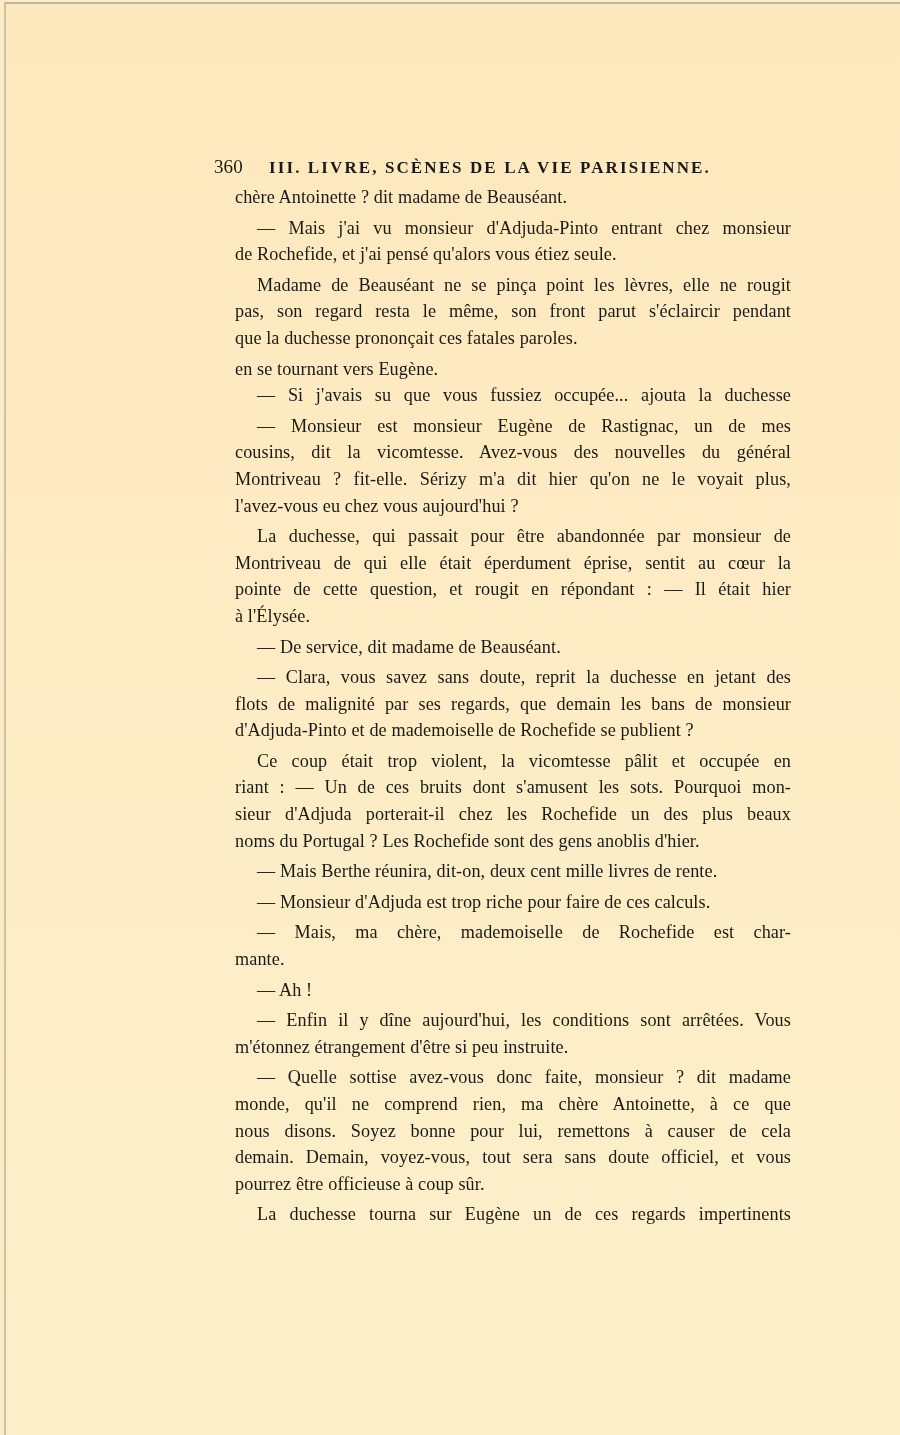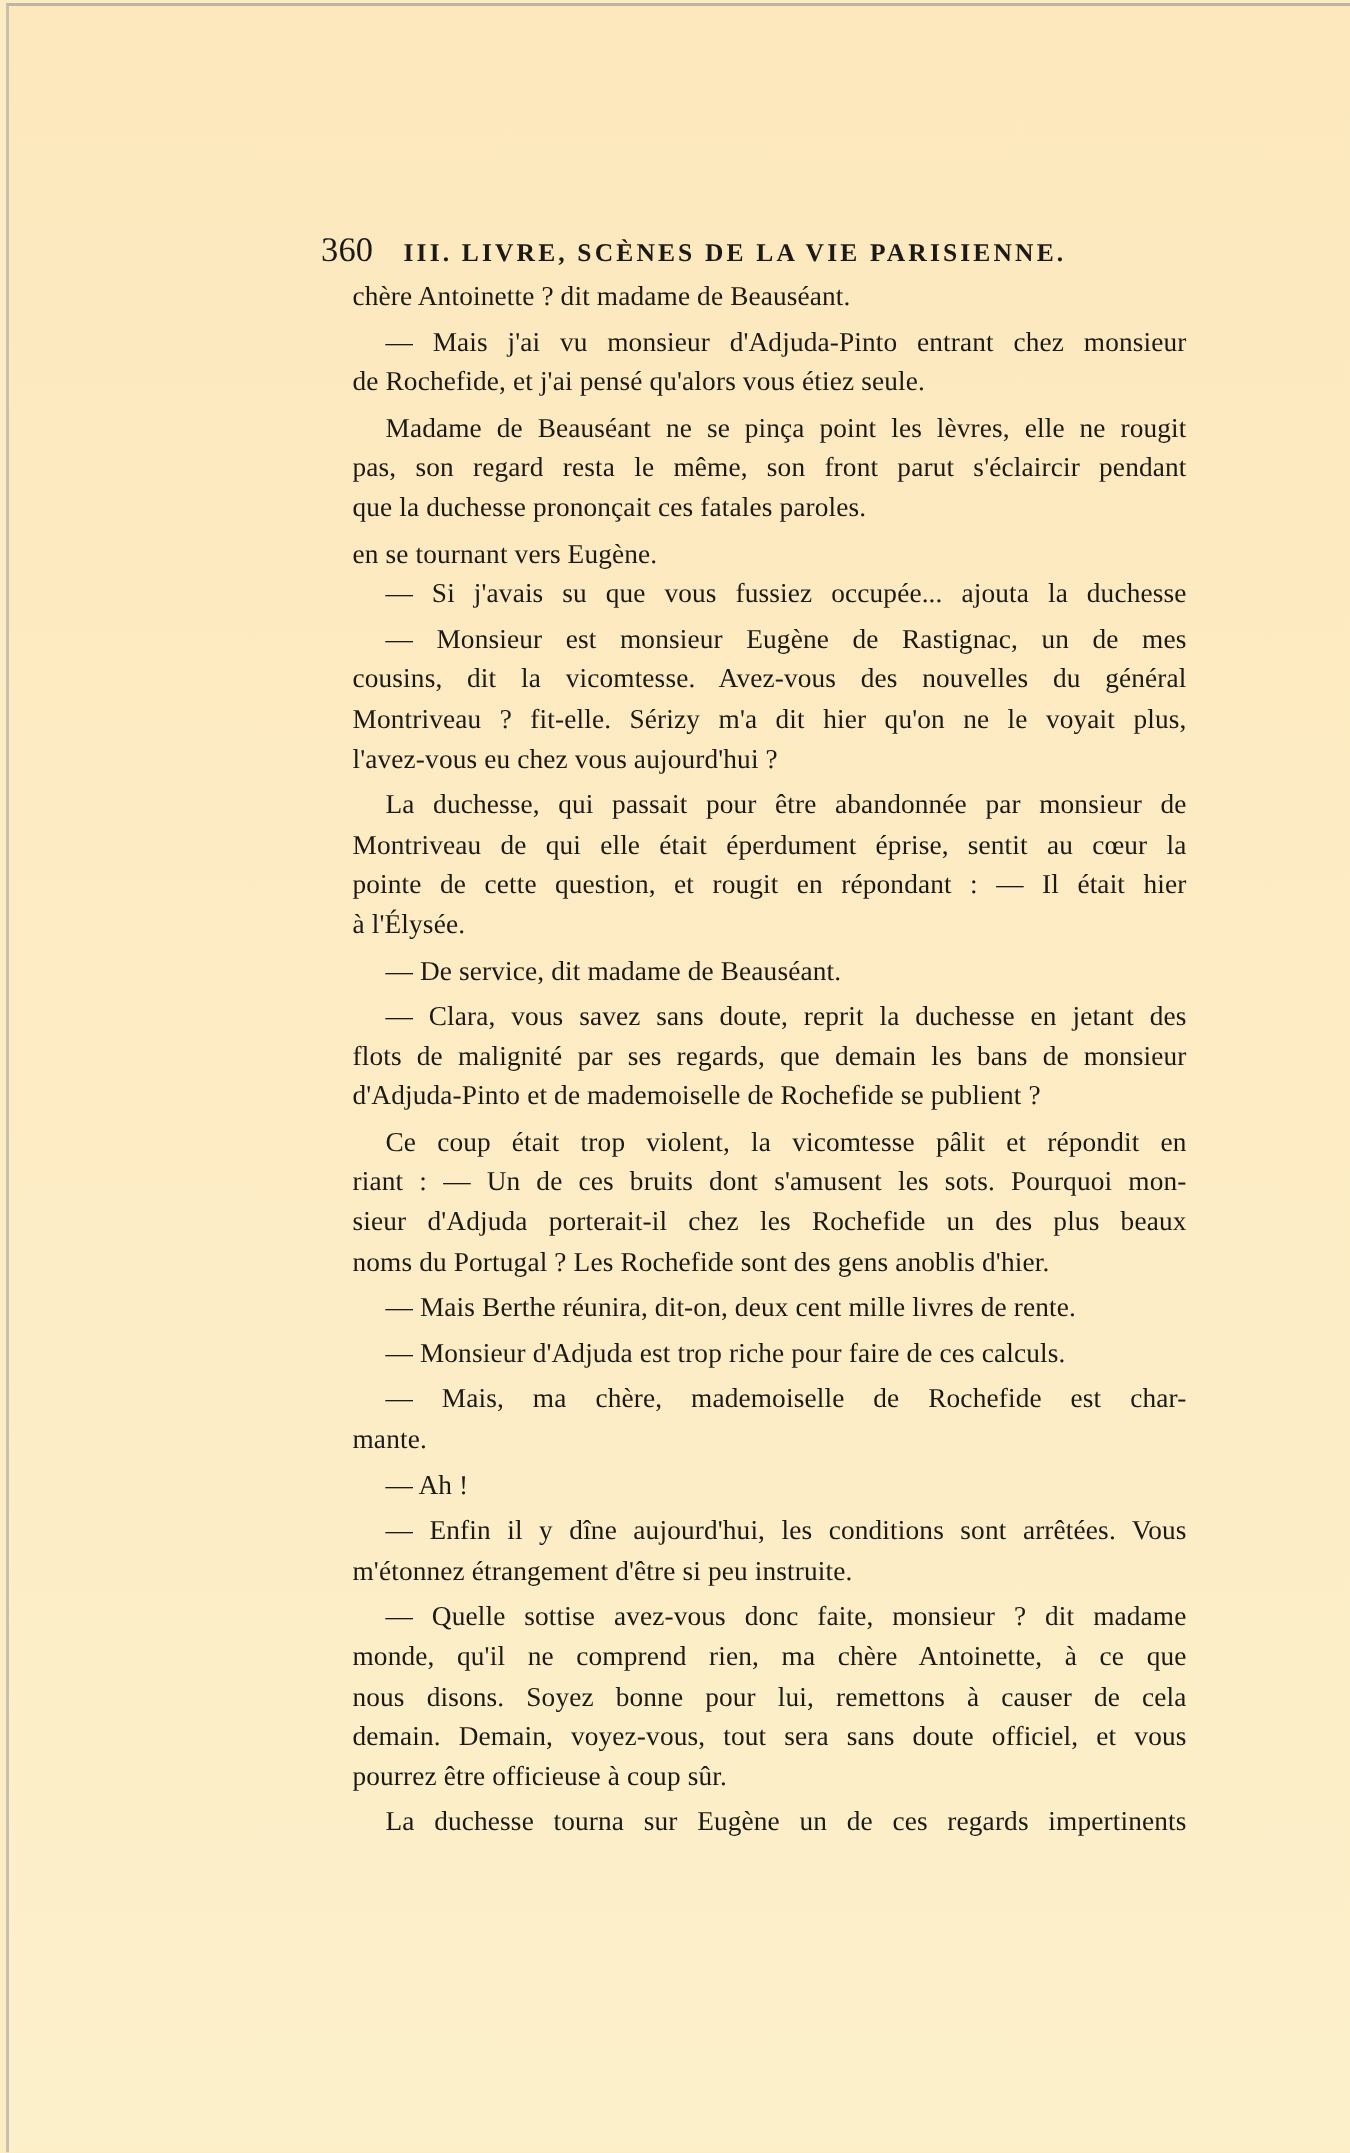--- a/index.html
+++ b/index.html
@@ -20,21 +20,21 @@
     font-family: "Liberation Serif", serif;
     color: #1c1a16;
     font-size: 18.2px;
     line-height: 26.6px;
     letter-spacing: 0.1px;
   }
   .header {
     display: flex; align-items: baseline; margin-left: -21px; height: 30px;
     font-family: "Liberation Serif", serif;
   }
-  .page-number { font-size: 23px; font-weight: normal; width: 55px; }
+  .page-number { font-size: 19px; font-weight: normal; width: 55px; }
   .running-head {
     font-size: 17px; font-weight: bold; letter-spacing: 2.1px; text-transform: uppercase;
   }
   .para { margin: 0 0 4px 0; text-align: justify; text-indent: 0; }
   .para .line { display: block; text-align: justify; text-align-last: justify; white-space: nowrap; }
   .para .line.last { text-align-last: left; }
 </style>
 </head>
 <body>
 
@@ -75,21 +75,21 @@
         </div>
         <div class="para">
           <span class="line last" style="padding-left: 22px;">— De service, dit madame de Beauséant.</span>
         </div>
         <div class="para">
           <span class="line" style="padding-left: 22px;">— Clara, vous savez sans doute, reprit la duchesse en jetant des</span>
           <span class="line">flots de malignité par ses regards, que demain les bans de monsieur</span>
           <span class="line last">d'Adjuda-Pinto et de mademoiselle de Rochefide se publient ?</span>
         </div>
         <div class="para">
-          <span class="line" style="padding-left: 22px;">Ce coup était trop violent, la vicomtesse pâlit et répondit en</span>
+          <span class="line" style="padding-left: 22px;">Ce coup était trop violent, la vicomtesse pâlit et occupée en</span>
           <span class="line">riant : — Un de ces bruits dont s'amusent les sots. Pourquoi mon-</span>
           <span class="line">sieur d'Adjuda porterait-il chez les Rochefide un des plus beaux</span>
           <span class="line last">noms du Portugal ? Les Rochefide sont des gens anoblis d'hier.</span>
         </div>
         <div class="para">
           <span class="line last" style="padding-left: 22px;">— Mais Berthe réunira, dit-on, deux cent mille livres de rente.</span>
         </div>
         <div class="para">
           <span class="line last" style="padding-left: 22px;">— Monsieur d'Adjuda est trop riche pour faire de ces calculs.</span>
         </div>

